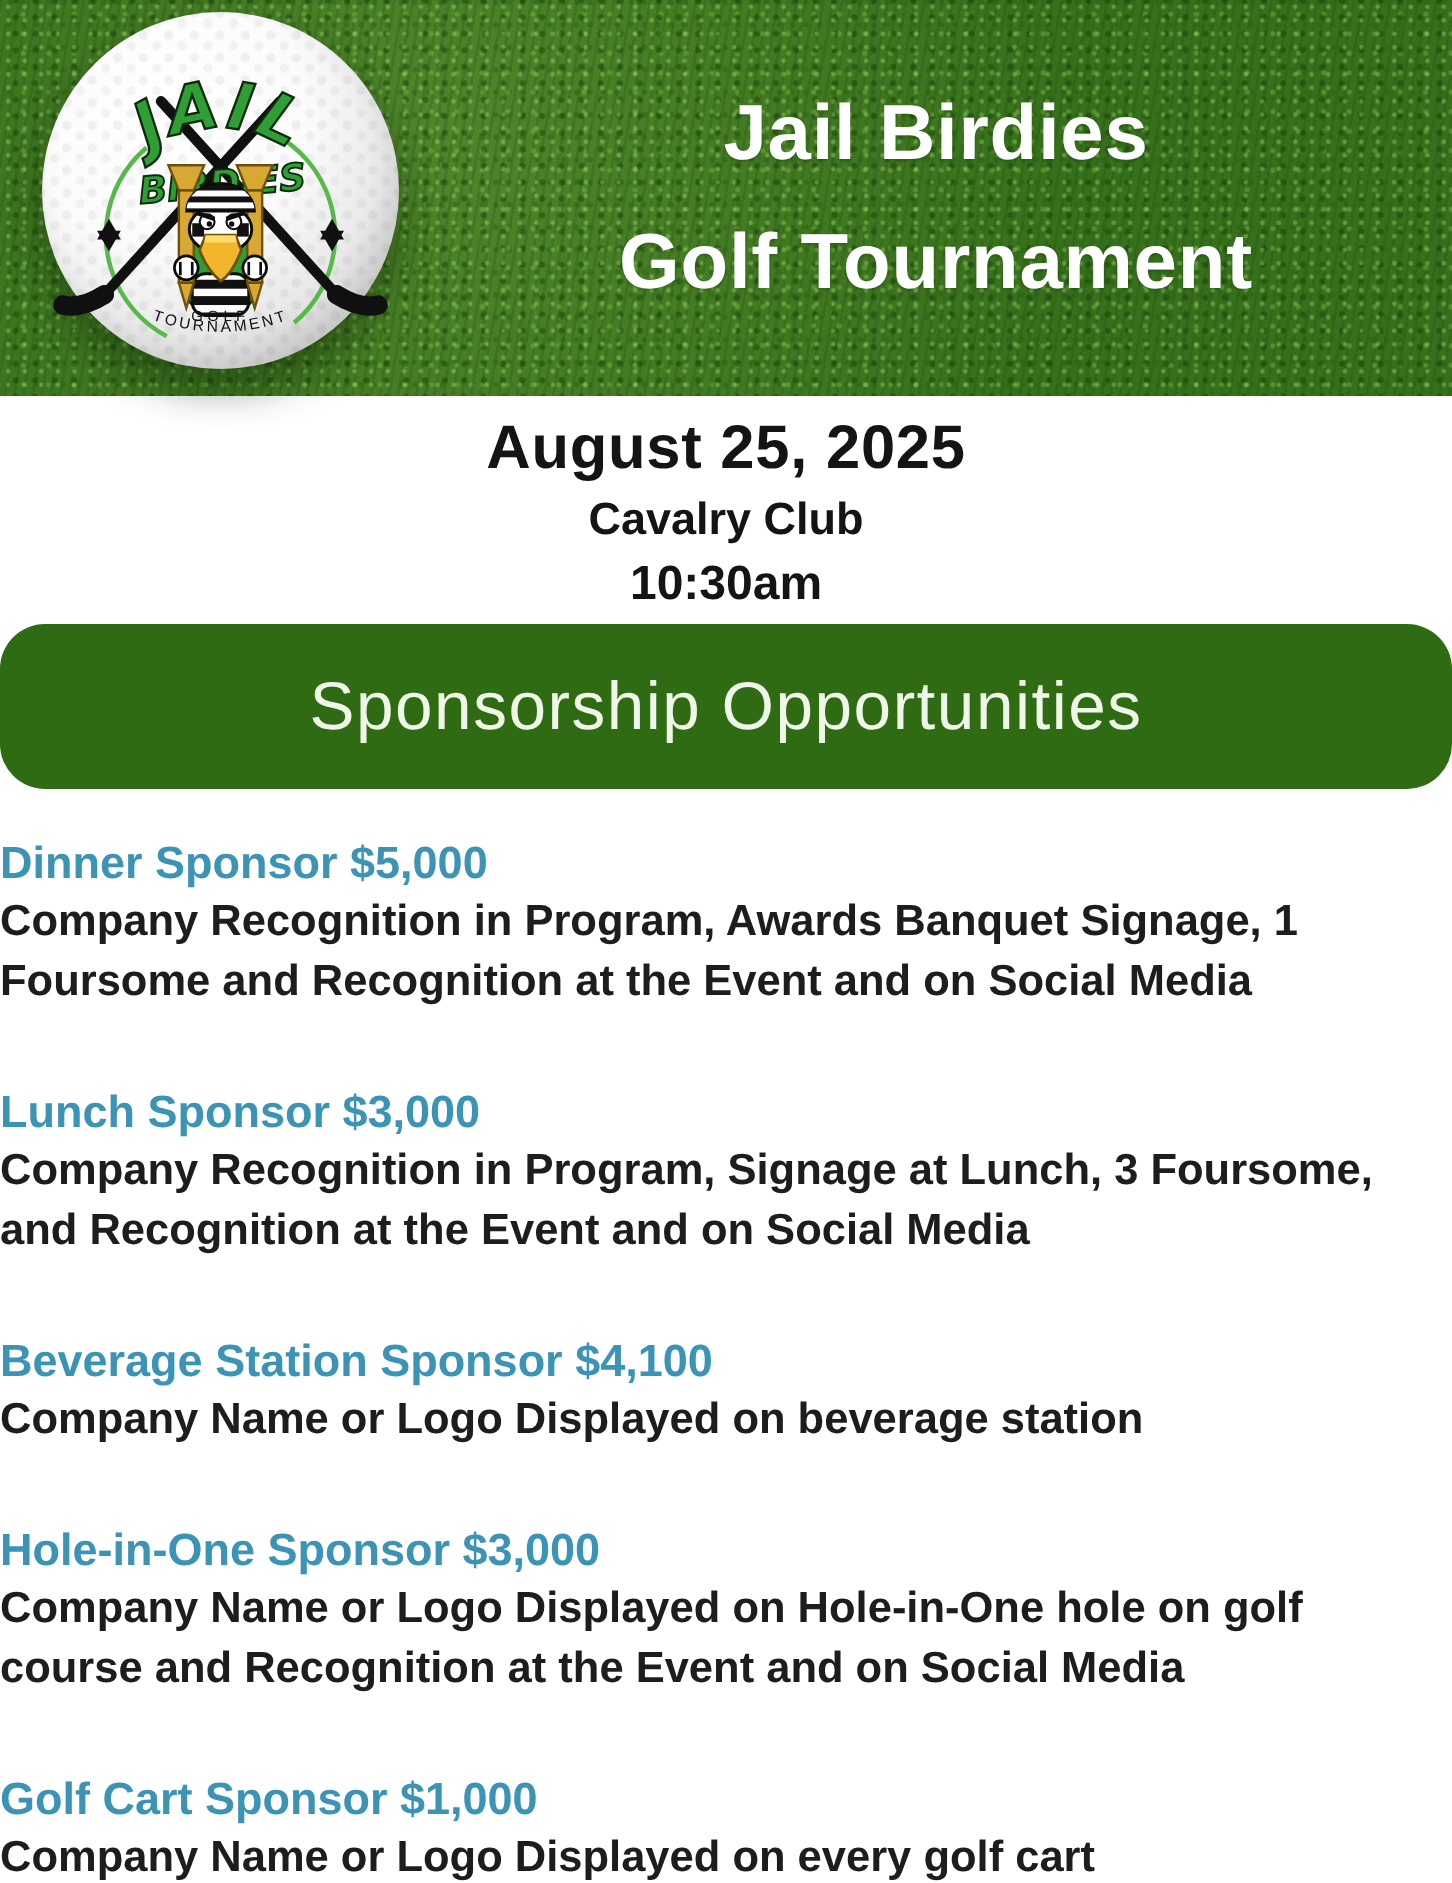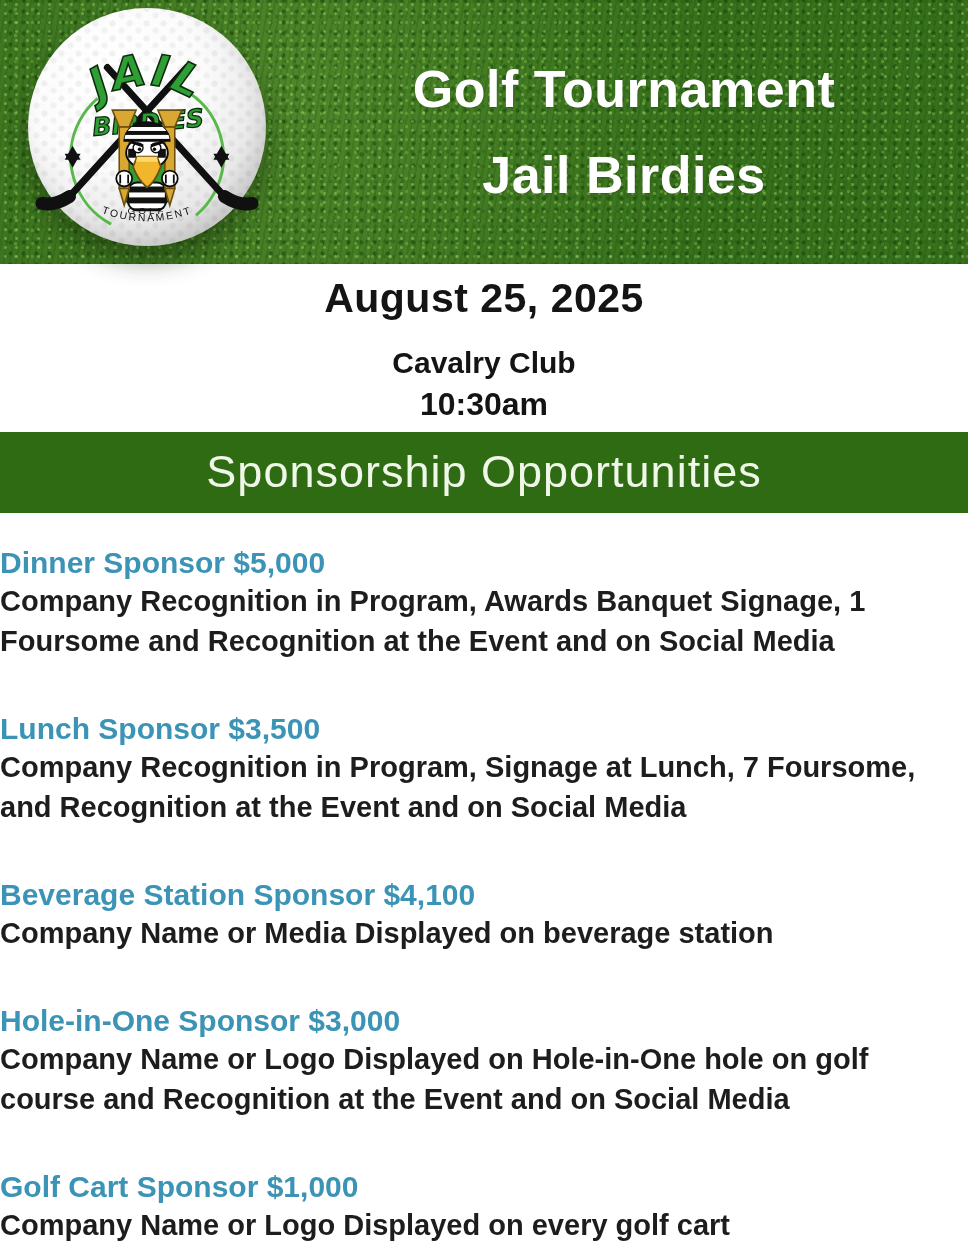--- a/index.html
+++ b/index.html
@@ -41,27 +41,27 @@
     gap:34px;
   }
   .title-line {
     color:#ffffff; font-size:52px; font-weight:700; line-height:1;
     letter-spacing:0.5px; text-shadow:0 1px 2px rgba(0,0,0,0.18);
   }
 
   
   .event { text-align:center; padding-top:10px; }
   .event-date { font-size:41px; font-weight:800; color:#141414; line-height:1.2; letter-spacing:0.5px; }
-  .event-venue { font-size:30px; font-weight:700; color:#141414; line-height:1.3; margin-top:20px; }
+  .event-venue { font-size:30px; font-weight:700; color:#141414; line-height:1.3; margin-top:4px; }
   .event-time { font-size:32px; font-weight:700; color:#141414; line-height:1.3; margin-top:2px; }
 
   
   .band {
-    width:968px; height:81px; margin-top:6px; background:#2e6b12;
-    display:flex; align-items:center; justify-content:center;
+    width:968px; height:110px; margin-top:6px; background:#2e6b12;
+    display:flex; align-items:center; justify-content:center;border-radius:30px;
   }
   .band-title { color:#eff7e8; font-size:45px; font-weight:300; letter-spacing:1px; }
 
   
   .sponsors { padding-top:32px; text-align:left; }
   .sponsor { margin-bottom:50px; }
   .sponsor-title { color:#3b93b5; font-size:30px; font-weight:700; line-height:36px; }
   .sponsor-body { color:#1d1d1d; font-size:29px; font-weight:700; line-height:40px; white-space:pre-line; }
 </style>
 </head>
@@ -156,22 +156,22 @@
       </g>
 
       <text x="120" y="208" text-anchor="middle" font-family="'Liberation Sans', sans-serif" font-size="10" letter-spacing="3" fill="#111111">GOLF</text>
       <text font-family="'Liberation Sans', sans-serif" font-size="10.5" letter-spacing="2" fill="#111111" text-anchor="middle">
         <textPath href="#tourArc" startOffset="50%">TOURNAMENT</textPath>
       </text>
     </svg>
   </div>
 
   <div class="titles">
+    <div class="title-line">Jail Birdies</div>
     <div class="title-line">Golf Tournament</div>
-    <div class="title-line">Jail Birdies</div>
   </div>
 </div>
 
 <div class="event">
   <div class="event-date">August 25, 2025</div>
   <div class="event-venue">Cavalry Club</div>
   <div class="event-time">10:30am</div>
 </div>
 
 <div class="band">
@@ -180,28 +180,28 @@
 
 <div class="sponsors">
 
   <div class="sponsor">
     <div class="sponsor-title">Dinner Sponsor $5,000</div>
     <div class="sponsor-body">Company Recognition in Program, Awards Banquet Signage, 1
 Foursome and Recognition at the Event and on Social Media</div>
   </div>
 
   <div class="sponsor">
-    <div class="sponsor-title">Lunch Sponsor $3,500</div>
-    <div class="sponsor-body">Company Recognition in Program, Signage at Lunch, 7 Foursome,
+    <div class="sponsor-title">Lunch Sponsor $3,000</div>
+    <div class="sponsor-body">Company Recognition in Program, Signage at Lunch, 3 Foursome,
 and Recognition at the Event and on Social Media</div>
   </div>
 
   <div class="sponsor">
     <div class="sponsor-title">Beverage Station Sponsor $4,100</div>
-    <div class="sponsor-body">Company Name or Media Displayed on beverage station</div>
+    <div class="sponsor-body">Company Name or Logo Displayed on beverage station</div>
   </div>
 
   <div class="sponsor">
     <div class="sponsor-title">Hole-in-One Sponsor $3,000</div>
     <div class="sponsor-body">Company Name or Logo Displayed on Hole-in-One hole on golf
 course and Recognition at the Event and on Social Media</div>
   </div>
 
   <div class="sponsor">
     <div class="sponsor-title">Golf Cart Sponsor $1,000</div>

